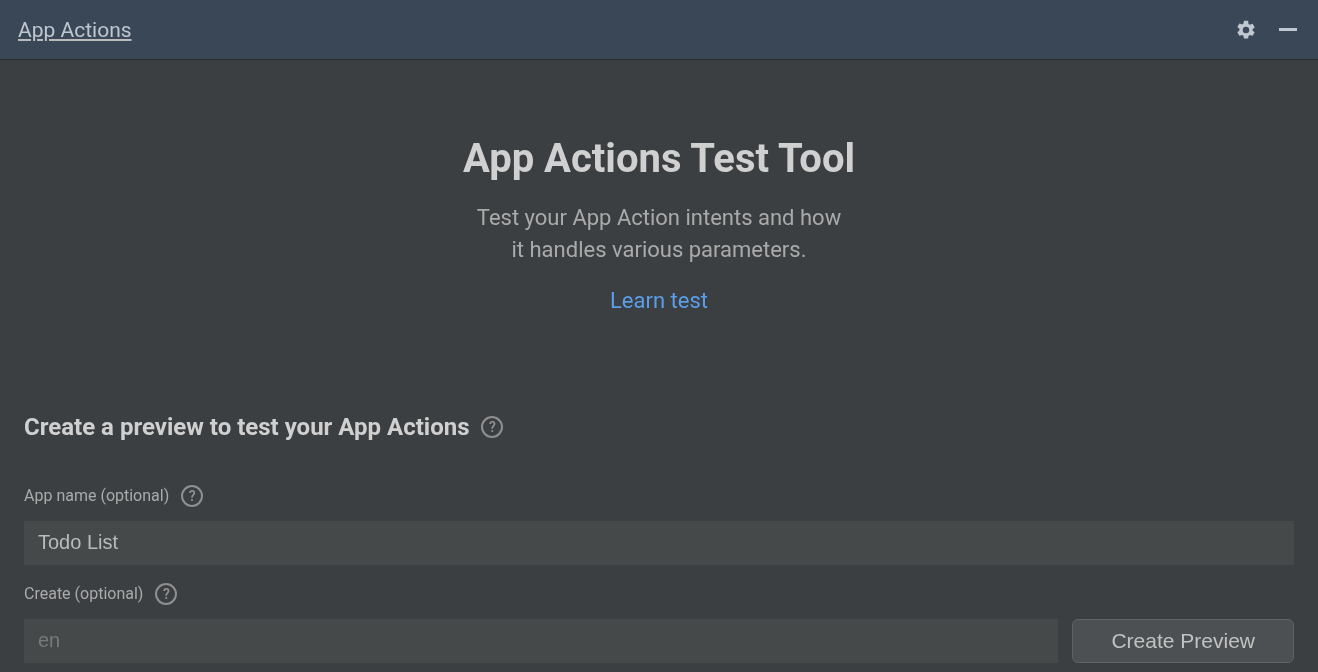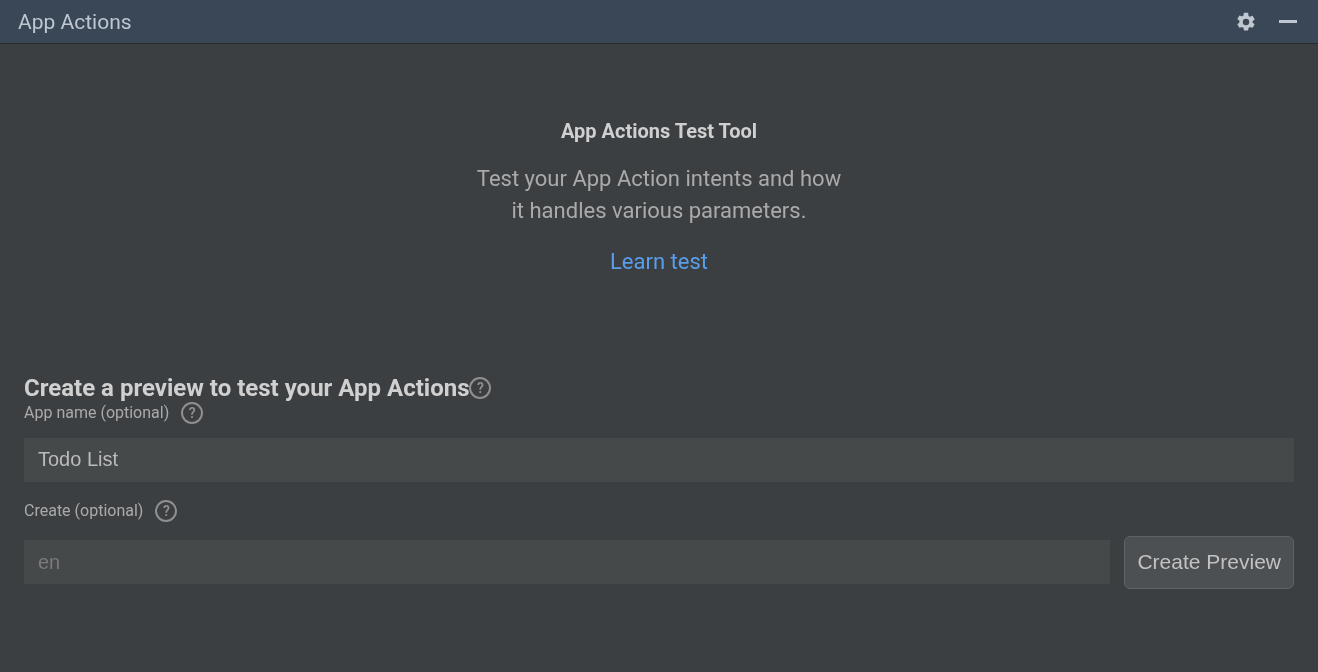--- a/index.html
+++ b/index.html
@@ -9,27 +9,28 @@
   }
   body {
     width: 1318px;
     height: 672px;
     background: #3c3f41;
     font-family: -apple-system, BlinkMacSystemFont, "Segoe UI", Roboto, sans-serif;
     color: #bbbbbb;
     overflow: hidden;
   }
   .titlebar {
-    height: 44px;
+    height: 60px;
     background: #3a4757;
     display: flex;
     align-items: center;
     justify-content: space-between;
     padding: 0 18px;
     border-bottom: 1px solid #2b2b2b;
+    text-decoration: underline;
   }
   .titlebar-title {
     font-size: 21px;
     color: #bfc7d0;
     font-weight: 400;
   }
   .titlebar-actions {
     display: flex;
     align-items: center;
     gap: 18px;
@@ -57,41 +58,42 @@
   .main {
     padding: 0 24px;
     height: calc(100% - 52px);
   }
   .hero {
     text-align: center;
     padding-top: 75px;
     padding-bottom: 100px;
   }
   .hero-title {
-    font-size: 20px;
+    font-size: 40px;
     font-weight: 700;
     color: #d0d0d0;
     margin-bottom: 20px;
   }
   .hero-desc {
     font-size: 22px;
     color: #aaaaaa;
     line-height: 1.45;
     margin-bottom: 22px;
   }
   .learn-link {
     font-size: 22px;
     color: #5a9eea;
     text-decoration: none;
     cursor: pointer;
   }
   .section-title-row {
     display: flex;
     align-items: center;
-    gap: 0;
+    gap: 12px;
+    margin-bottom: 44px;
   }
   .section-title {
     font-size: 24px;
     font-weight: 700;
     color: #d0d0d0;
   }
   .help-icon {
     width: 22px;
     height: 22px;
     border: 2px solid #8f8f8f;
@@ -127,34 +129,34 @@
     padding: 0 14px;
     outline: none;
     caret-color: #bbbbbb;
   }
   .text-input::placeholder {
     color: #7a7a7a;
   }
   .locale-row {
     display: flex;
     gap: 14px;
-    align-items: center;
+    align-items: flex-start;
   }
   .locale-row .text-input {
     flex: 1;
   }
   .create-btn {
     background: #4c5052;
     border: 1px solid #5e6364;
     border-radius: 6px;
     color: #c2c2c2;
     font-size: 21px;
-    padding: 0 12px;
-    cursor: pointer;
-    height: 53px;
+    padding: 0 38px;
+    cursor: pointer;
+    height: 44px;
   }
 </style>
 </head>
 <body>
 
 <div class="titlebar">
   <div class="titlebar-title">App Actions</div>
   <div class="titlebar-actions">
     <div class="icon-btn">
       <svg viewBox="0 0 24 24">

